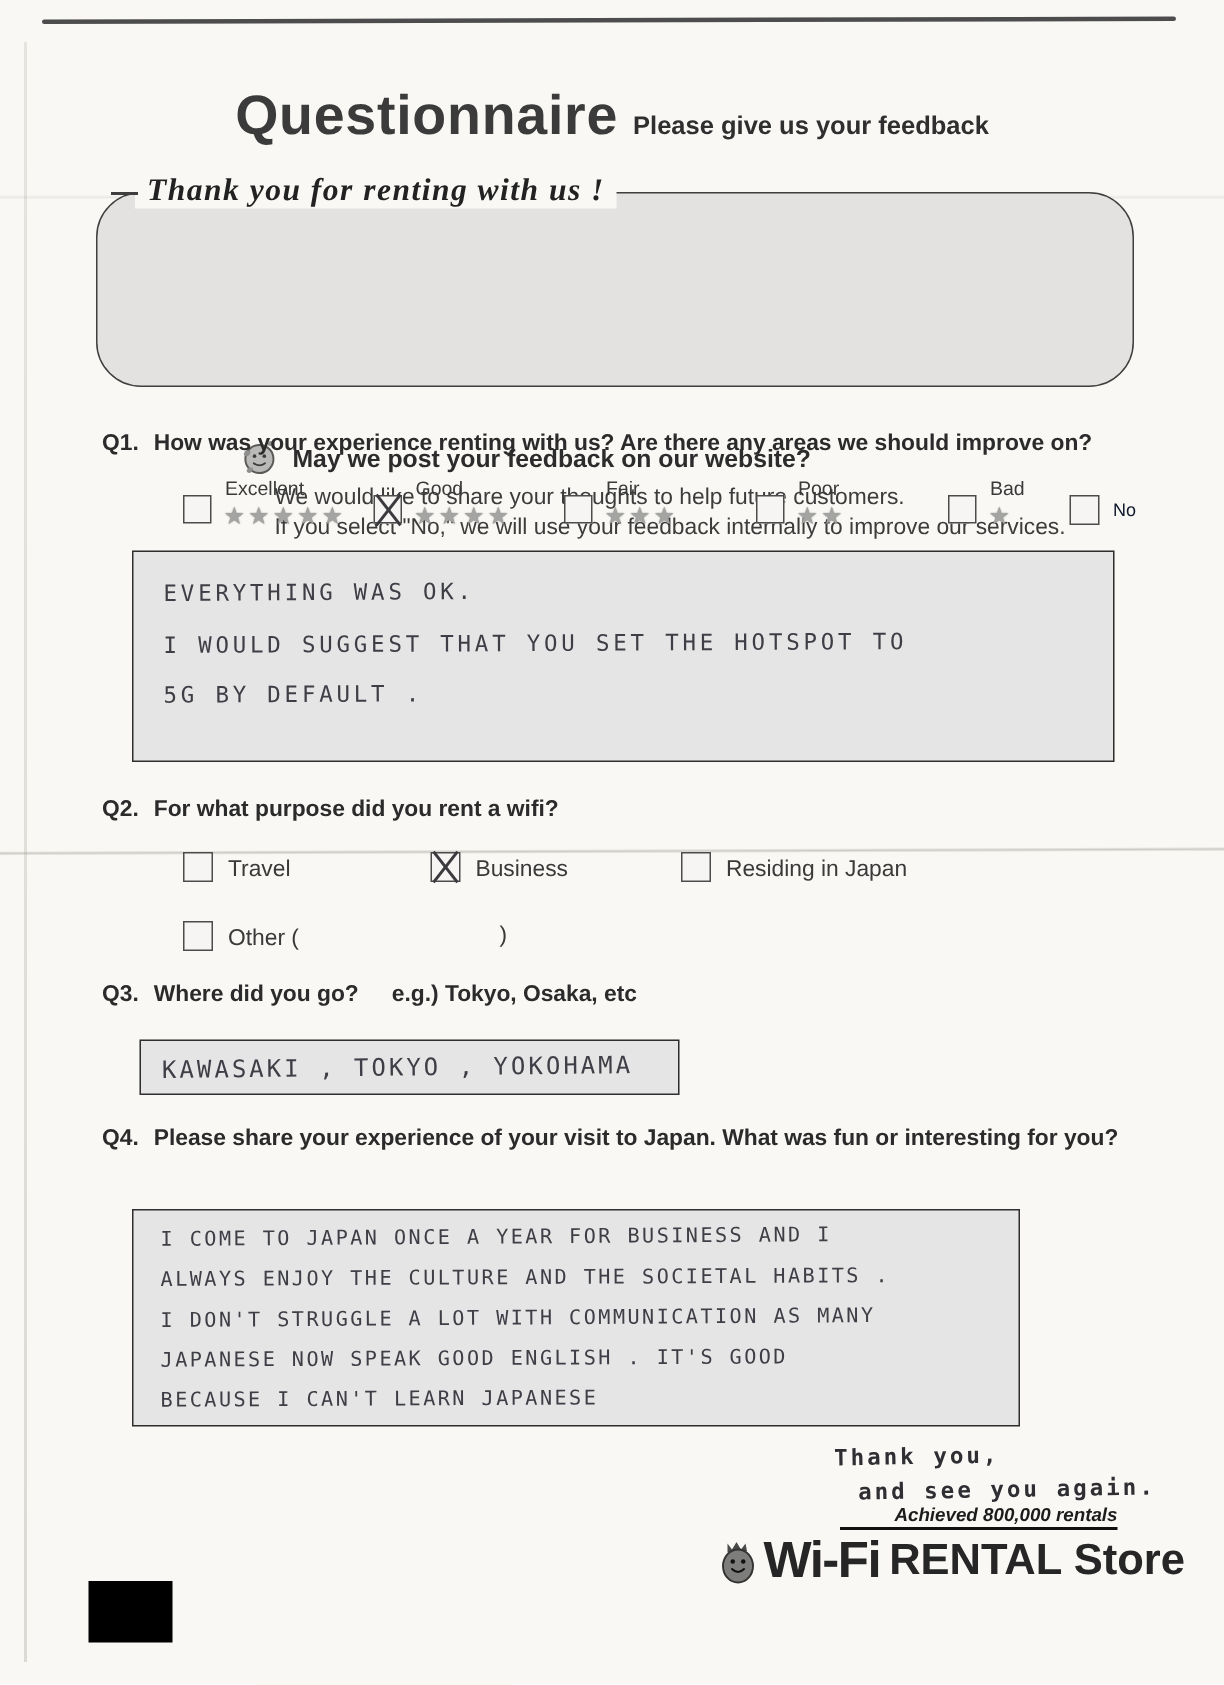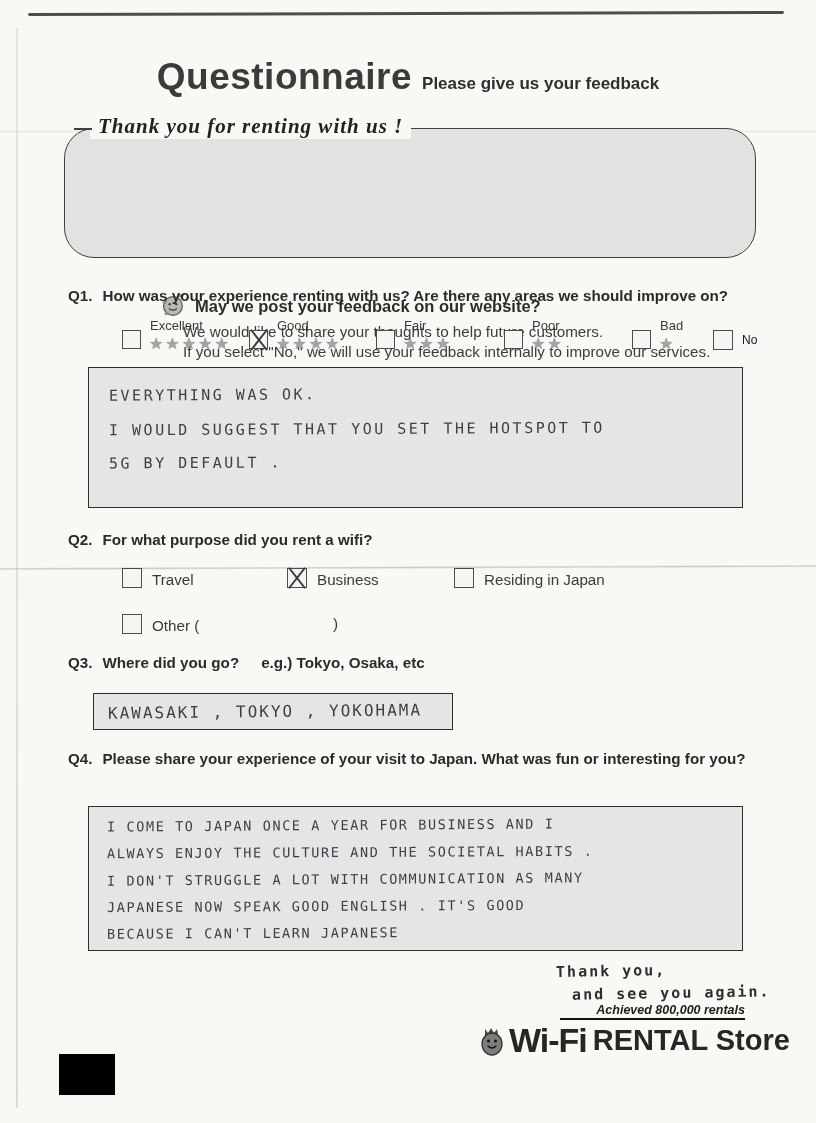--- a/index.html
+++ b/index.html
@@ -83,21 +83,21 @@
   .rating-stars { position: absolute; left: 27px; top: 16px; font-size: 16px; color: #a4a4a2; letter-spacing: 2px; white-space: nowrap; text-shadow: 0 0 1px #6d6d6b; }
 
   
   .answer-box { position: absolute; border: 1.7px solid #2e2e2e; background: #e5e5e5; }
   .hand {
     font-family: "DejaVu Sans Mono", monospace; color: #3e3e46;
     letter-spacing: 2.5px; white-space: nowrap;
   }
   .a1 { left: 88px; top: 367px; width: 655px; height: 141px; }
   .a1 .hand { position: absolute; font-size: 15px; }
-  .a4 { left: 88px; top: 806px; width: 655px; height: 145px; }
+  .a4 { left: 88px; top: 806px; width: 592px; height: 145px; }
   .a4 .hand { position: absolute; font-size: 13.5px; letter-spacing: 1.6px; }
   .a3 { left: 93px; top: 693px; width: 360px; height: 37px; }
   .a3 .hand { position: absolute; left: 14px; top: 8px; font-size: 16px; letter-spacing: 2px; transform: rotate(-0.6deg); }
 
   
   .q2-opt { position: absolute; display: flex; align-items: flex-end; }
   .q2-opt .cb { margin-right: 10px; }
   .q2-label { font-size: 15.2px; color: #3a3a3a; white-space: nowrap; }
   .paren-close { font-size: 15.2px; color: #3a3a3a; position: absolute; left: 211px; top: 1px; }
 

